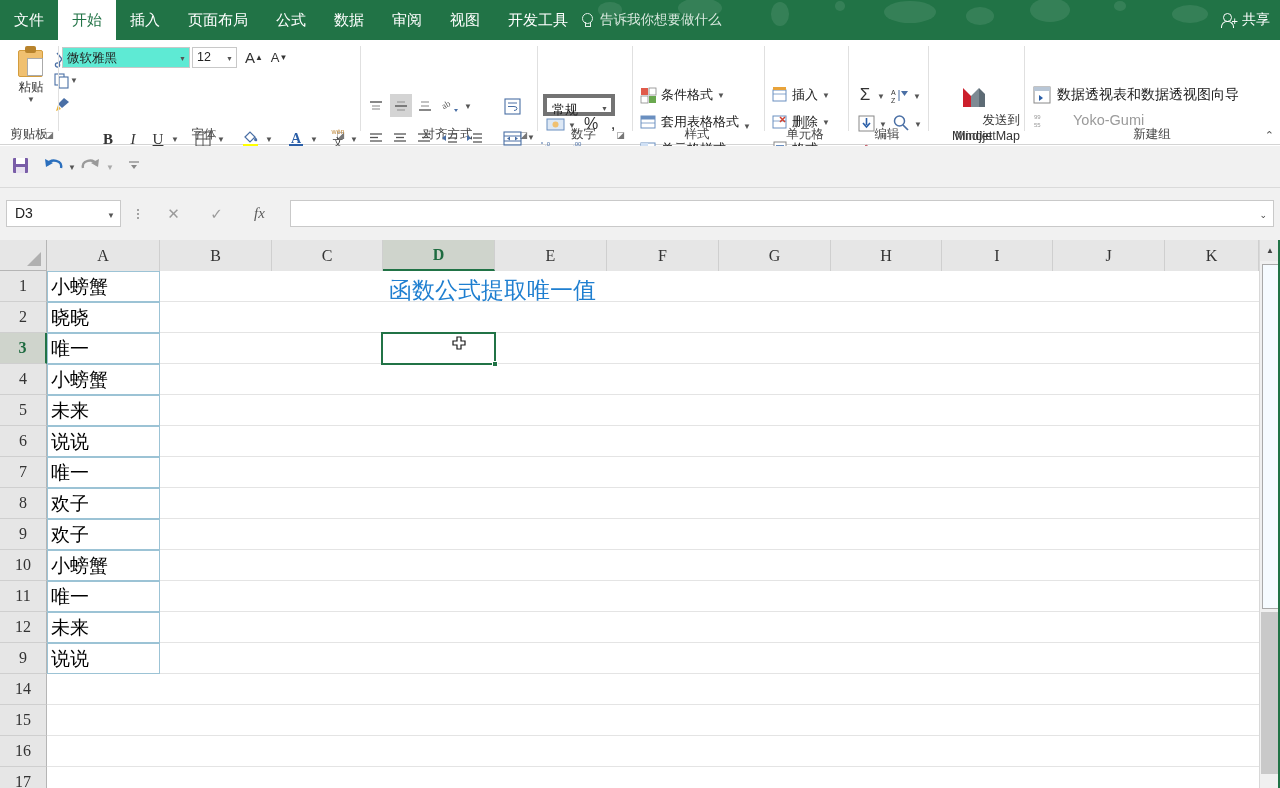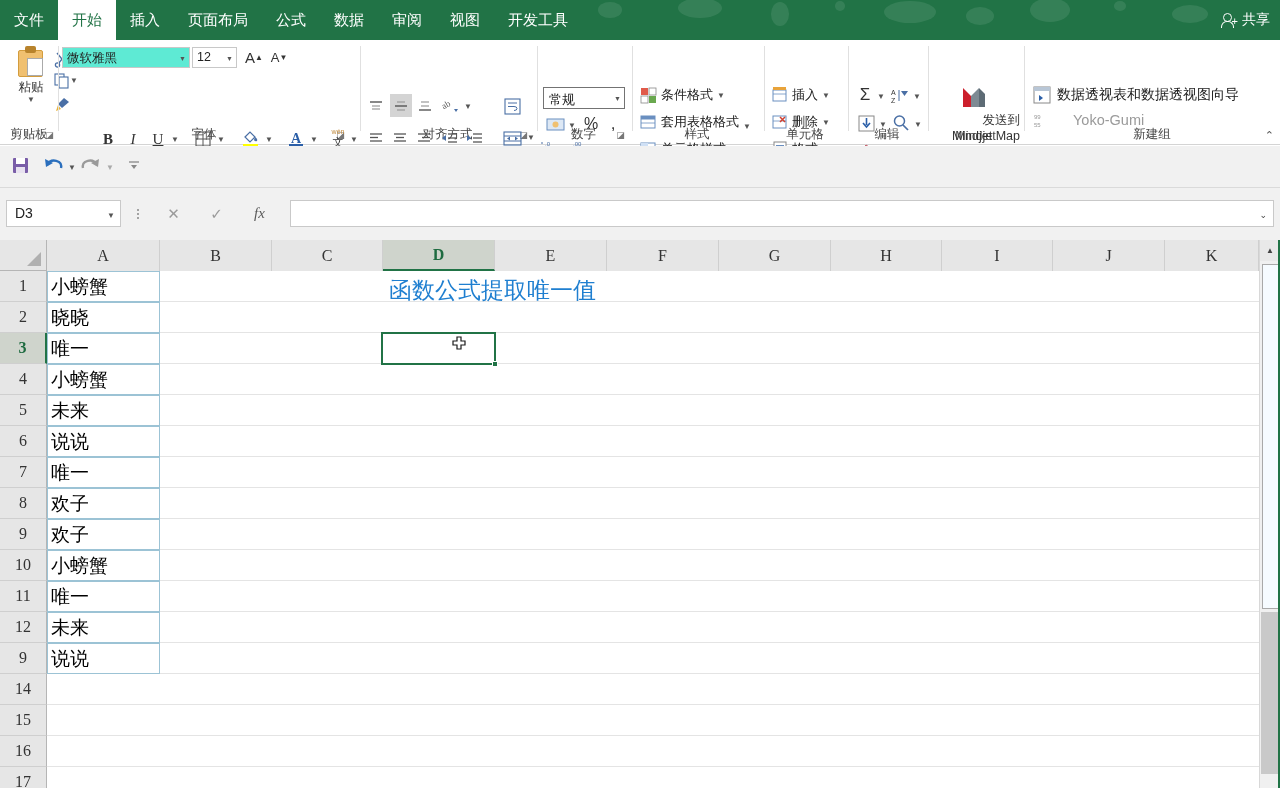--- a/index.html
+++ b/index.html
@@ -296,20 +296,24 @@
           <span>审阅</span>
         </div>
       <div class="tab">
           <span>视图</span>
         </div>
       <div class="tab">
           <span>开发工具</span>
         </div>
     </div>
 
+    <div class="tellme">
+      <span class="bulb"></span>
+      <span>告诉我你想要做什么</span>
+    </div>
 
     <div class="share">
       <span class="share-ico">
           <span class="share-plus">+</span>
         </span>
       <span>共享</span>
     </div>
   </div>
 
   <div class="ribbon">
@@ -508,21 +512,21 @@
       </svg>
     </div>
     <div class="caret-dn" style="position:absolute; left:527px; top:94px;">▼</div>
 
     <div class="grp-sep" style="left:537px;"></div>
 
     <div class="grp" style="left:537px; width:93px;">
       <div class="grp-label">数字</div>
       <div class="dlg" style="right:4px;">◪</div>
     </div>
-    <div style="position:absolute; left:543px; top:47px; width:82px; height:22px; border:1px solid #737373; background:#fff; font-size:13px; color:#222; padding:3px 16px 0 5px;">
+    <div style="position:absolute; left:543px; top:54px; width:72px; height:22px; border:4px solid #737373; background:#fff; font-size:13px; color:#222; padding:3px 16px 0 5px;">
       <span>常规</span>
       <span class="combo-arrow">▼</span>
     </div>
     <div class="ico-btn" style="left:544px; top:74px; width:22px; height:20px;">
       <svg width="19" height="15" viewBox="0 0 19 15">
         <rect x="1" y="2" width="17" height="11" fill="#dde8f5" stroke="#6a8fc0" stroke-width="1"></rect>
         <circle cx="9.5" cy="7.5" r="3" fill="#f0c070"></circle>
       </svg>
     </div>
     <div class="caret-dn" style="position:absolute; left:568px; top:82px;">▼</div>

